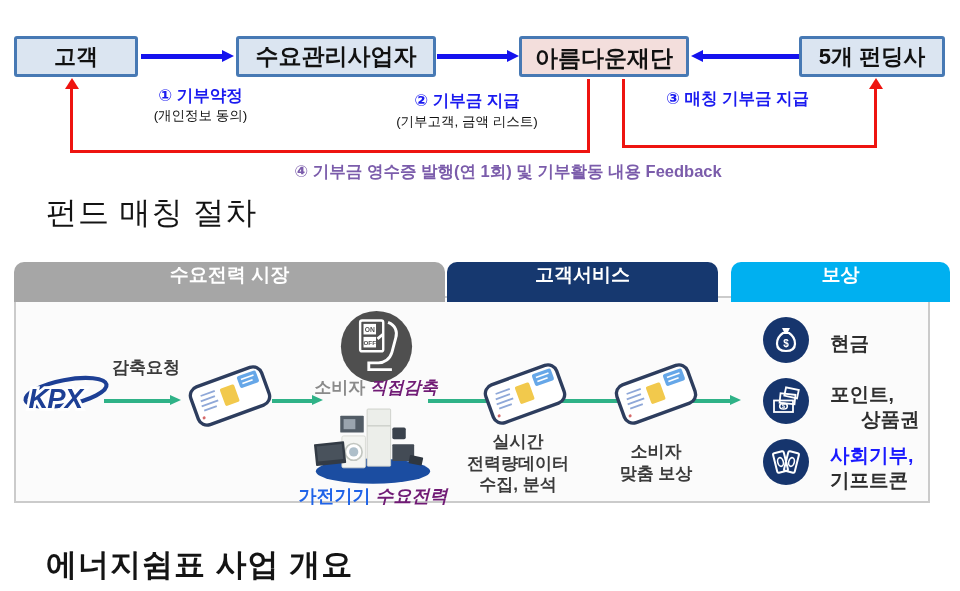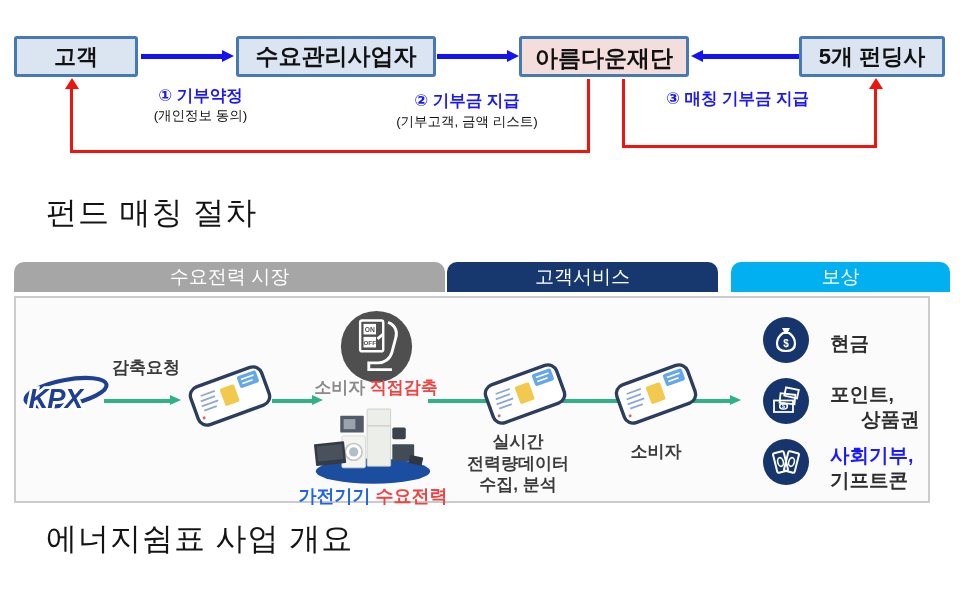--- a/index.html
+++ b/index.html
@@ -18,34 +18,34 @@
   .bline{position:absolute;height:4.5px;background:#1412ee;}
   .tri-r{position:absolute;width:0;height:0;border-top:6px solid transparent;border-bottom:6px solid transparent;border-left:12px solid #1412ee;}
   .tri-l{position:absolute;width:0;height:0;border-top:6px solid transparent;border-bottom:6px solid transparent;border-right:12px solid #1412ee;}
   .rline{position:absolute;background:#ee1410;}
   .tri-u{position:absolute;width:0;height:0;border-left:7px solid transparent;border-right:7px solid transparent;border-bottom:11px solid #ee1410;}
   .steplab{position:absolute;text-align:center;font-weight:bold;color:#1a1af0;font-size:16.5px;white-space:nowrap;}
   .stepsub{position:absolute;text-align:center;color:#111;font-size:13.5px;white-space:nowrap;}
   .step4{position:absolute;text-align:center;font-weight:bold;color:#7b5cab;font-size:16.5px;white-space:nowrap;}
   .h1,.h2{position:absolute;left:46px;font-size:31px;color:#141414;letter-spacing:1px;white-space:nowrap;}
   .h1{top:192px;}
-  .h2{top:518px;}
+  .h2{top:544px;font-weight:bold;}
   
-  .tab{position:absolute;top:262px;height:30px;border-radius:10px 10px 0 0;color:#fff;font-weight:normal;
-       font-size:19px;display:flex;align-items:center;justify-content:center;}
+  .tab{position:absolute;top:262px;height:40px;border-radius:10px 10px 0 0;color:#fff;font-weight:bold;
+       font-size:19px;display:flex;justify-content:center;}
   .tab1{left:14px;width:431px;background:#a6a6a6;}
   .tab2{left:447px;width:271px;background:#16386f;}
   .tab3{left:731px;width:219px;background:#00b0f0;}
   .panelbody{position:absolute;left:14px;top:296px;width:916px;height:207px;background:#fbfbfb;
              border:2px solid #cbcbcb;box-sizing:border-box;}
   .glab{position:absolute;text-align:center;font-weight:bold;color:#3b3b3b;white-space:nowrap;}
   .gline{position:absolute;height:3.5px;background:#2fb287;}
   .gtri{position:absolute;width:0;height:0;border-top:5.5px solid transparent;border-bottom:5.5px solid transparent;border-left:11px solid #2fb287;}
   .gray-t{color:#8a8a8a;}
-  .dark-t{color:#ef4444;}
+  .dark-t{color:#701a75;font-style:italic;}
   .blue-t{color:#1f63e8;text-align:right;}
   .brightblue-t{color:#1a1aff;}
   .rlab{position:absolute;font-weight:bold;font-size:19.5px;color:#2e2e2e;white-space:nowrap;}
 </style>
 </head>
 <body>
 
 <div class="stage">
 
   <div class="fbox blue b1">
@@ -76,20 +76,21 @@
   <div class="rline" style="left:622px;top:79px;width:3px;height:68px;"></div>
   <div class="rline" style="left:622px;top:145px;width:255px;height:3px;"></div>
   <div class="rline" style="left:874px;top:88px;width:3px;height:60px;"></div>
   <div class="tri-u" style="left:869px;top:78px;"></div>
 
   <div class="steplab" style="left:128px;top:85px;width:145px;">① 기부약정</div>
   <div class="stepsub" style="left:118px;top:107px;width:165px;">(개인정보 동의)</div>
   <div class="steplab" style="left:372px;top:90px;width:190px;">② 기부금 지급</div>
   <div class="stepsub" style="left:362px;top:113px;width:210px;">(기부고객, 금액 리스트)</div>
   <div class="steplab" style="left:630px;top:88px;width:215px;">③ 매칭 기부금 지급</div>
+  <div class="step4" style="left:120px;top:161px;width:776px;">④ 기부금 영수증 발행(연 1회) 및 기부활동 내용 Feedback</div>
 
   <div class="h1">펀드 매칭 절차</div>
 
   <div class="panelbody"></div>
   <div class="tab tab1">
       <span>수요전력 시장</span>
     </div>
   <div class="tab tab2">
       <span>고객서비스</span>
     </div>
@@ -192,20 +193,21 @@
         <line x1="22" y1="24" x2="40" y2="24"></line>
           <line x1="20" y1="30" x2="38" y2="30"></line>
         <line x1="19" y1="36" x2="40" y2="36"></line>
           <line x1="20" y1="42" x2="36" y2="42"></line>
       </g>
       <circle cx="17" cy="50" r="1.8" fill="#d66a6a"></circle>
     </g>
   </svg>
   <div class="glab" style="left:597px;top:441px;width:118px;font-size:17px;line-height:21.5px;">
     <div>소비자</div>
+    <div>맞춤 보상</div>
   </div>
 
   <svg class="abs" style="left:763px;top:317px;" width="46" height="46" viewBox="0 0 46 46">
     <circle cx="23" cy="23" r="23" fill="#16356d"></circle>
     <path d="M19 11 l8 0 -2.2 4.5 -3.6 0 z" fill="#fff"></path>
     <path d="M20 16 c-7.5 5 -9.5 18 3 18 c12.5 0 10.5 -13 3 -18 z" fill="none" stroke="#fff" stroke-width="2.2"></path>
     <text x="23" y="30" text-anchor="middle" font-size="10" font-weight="bold" fill="#fff">$</text>
   </svg>
   <div class="rlab" style="left:830px;top:330px;">현금</div>
 

